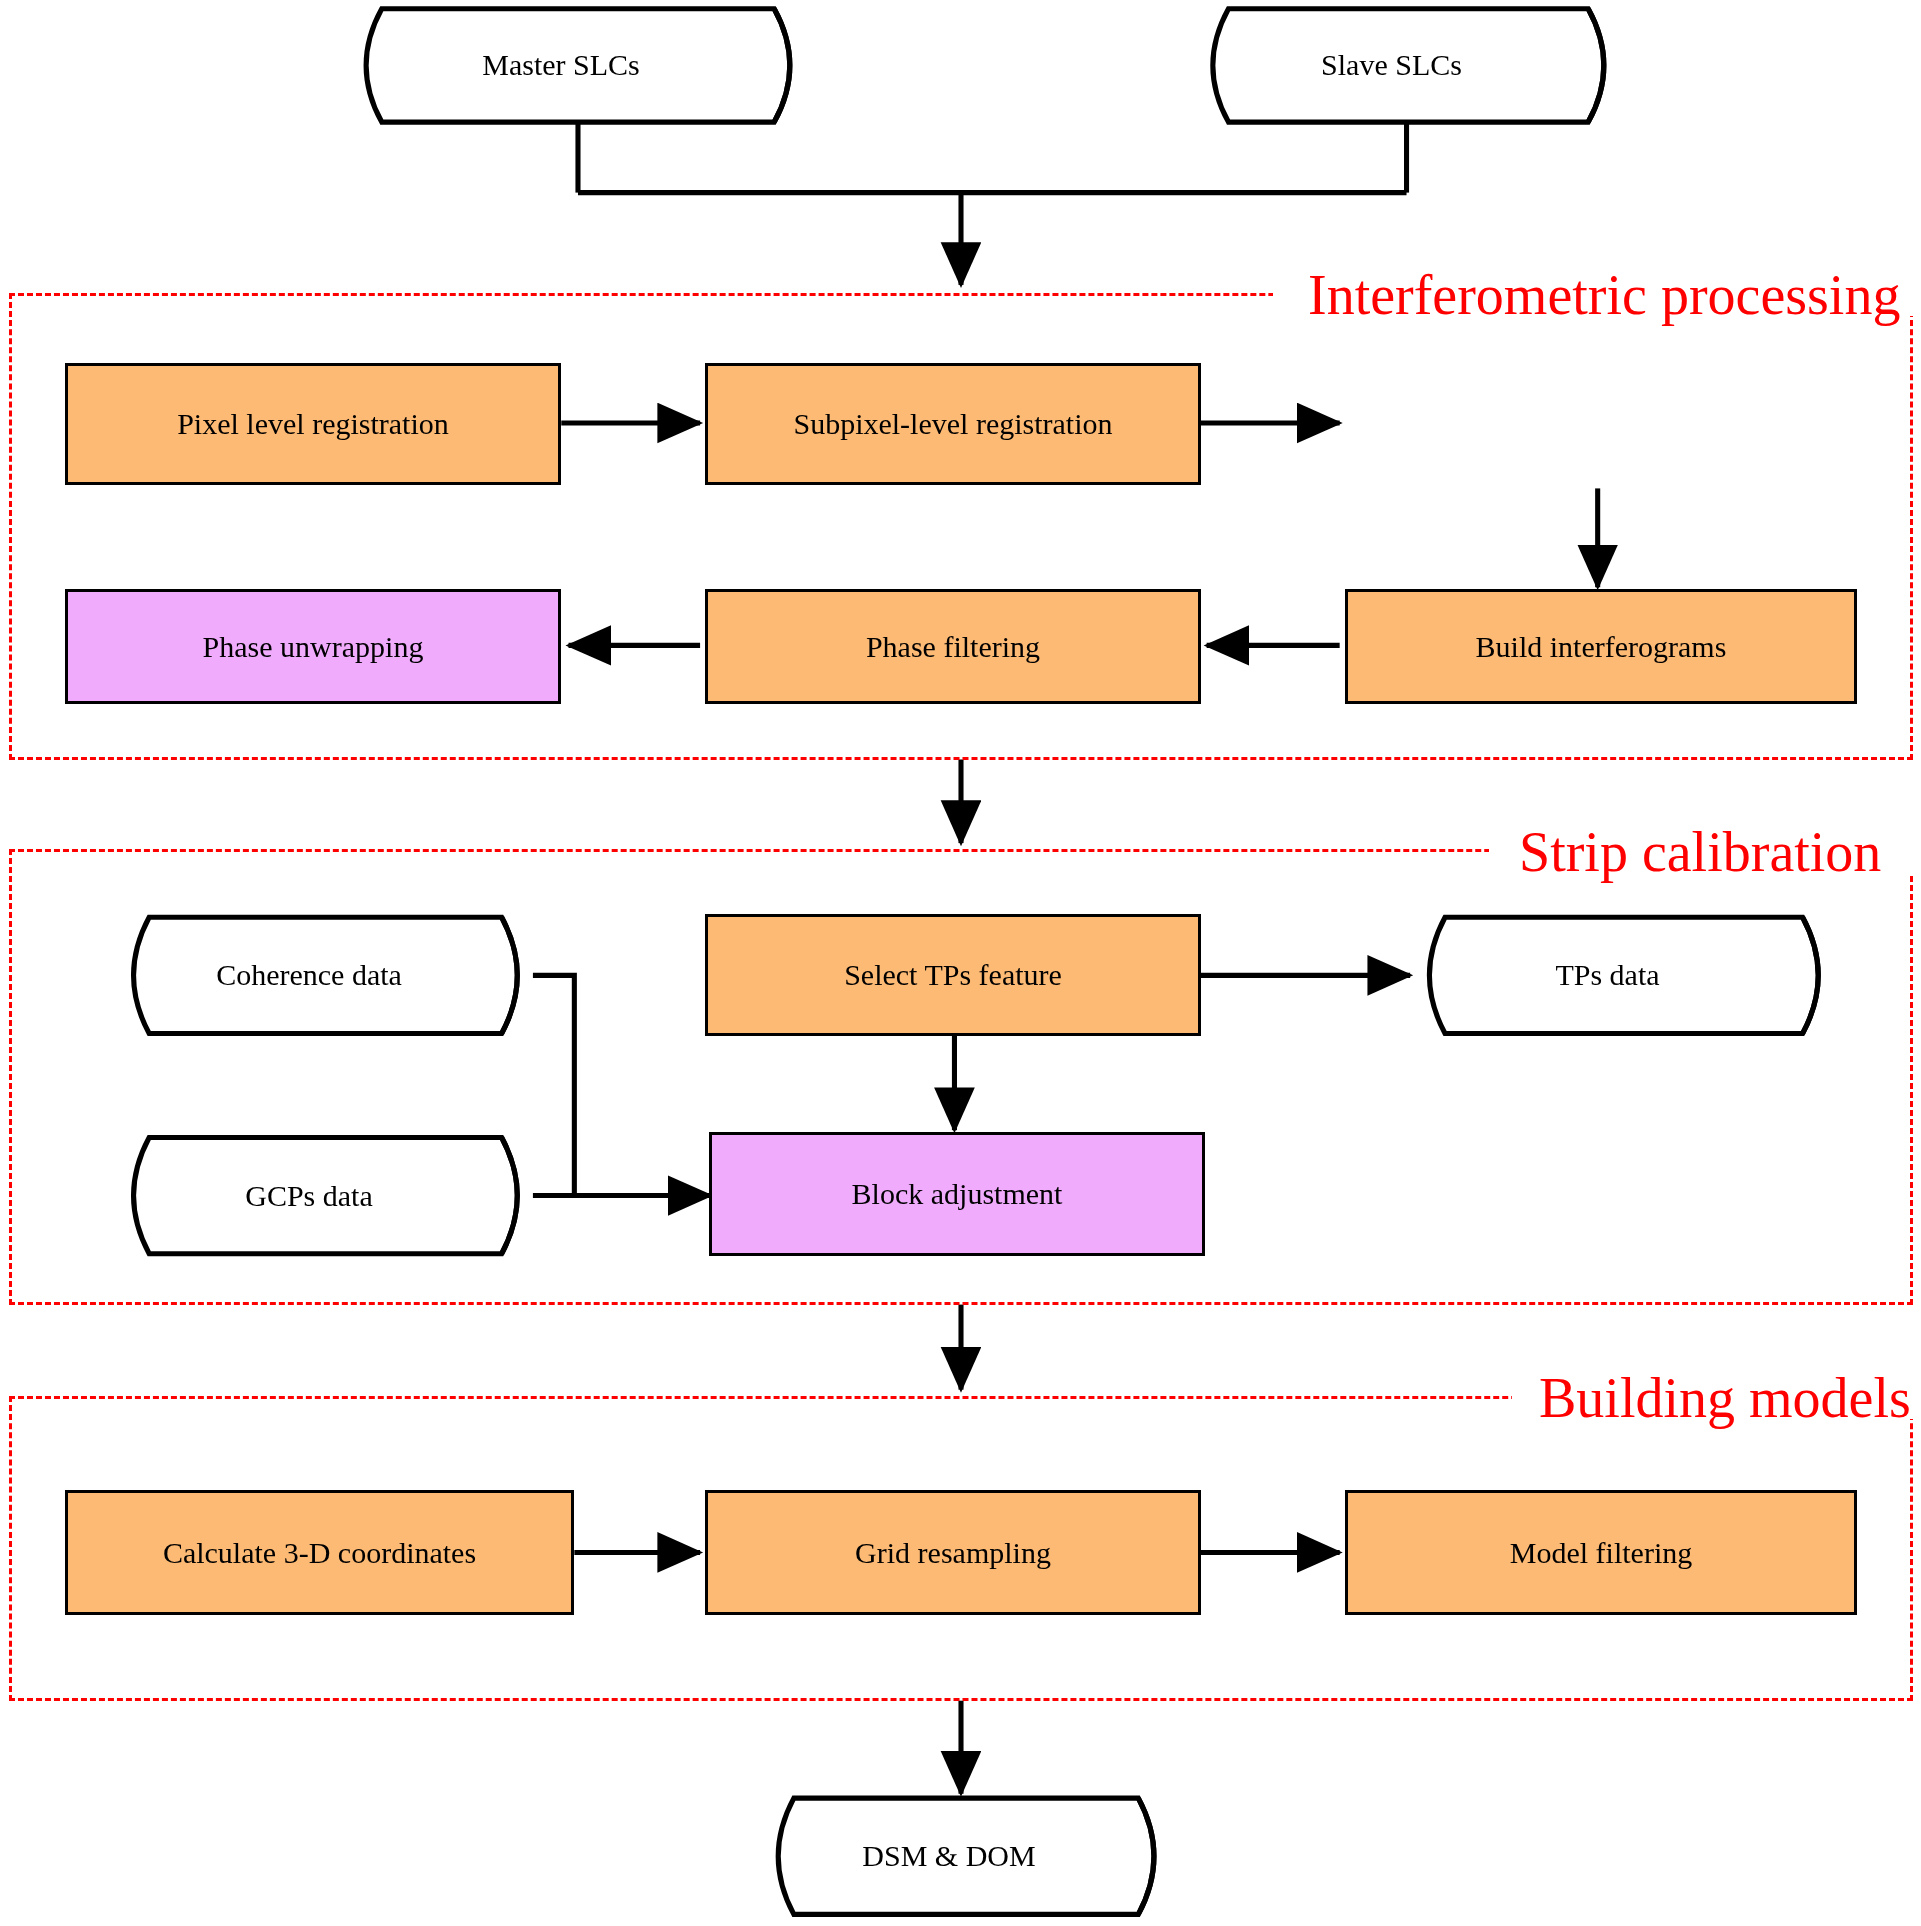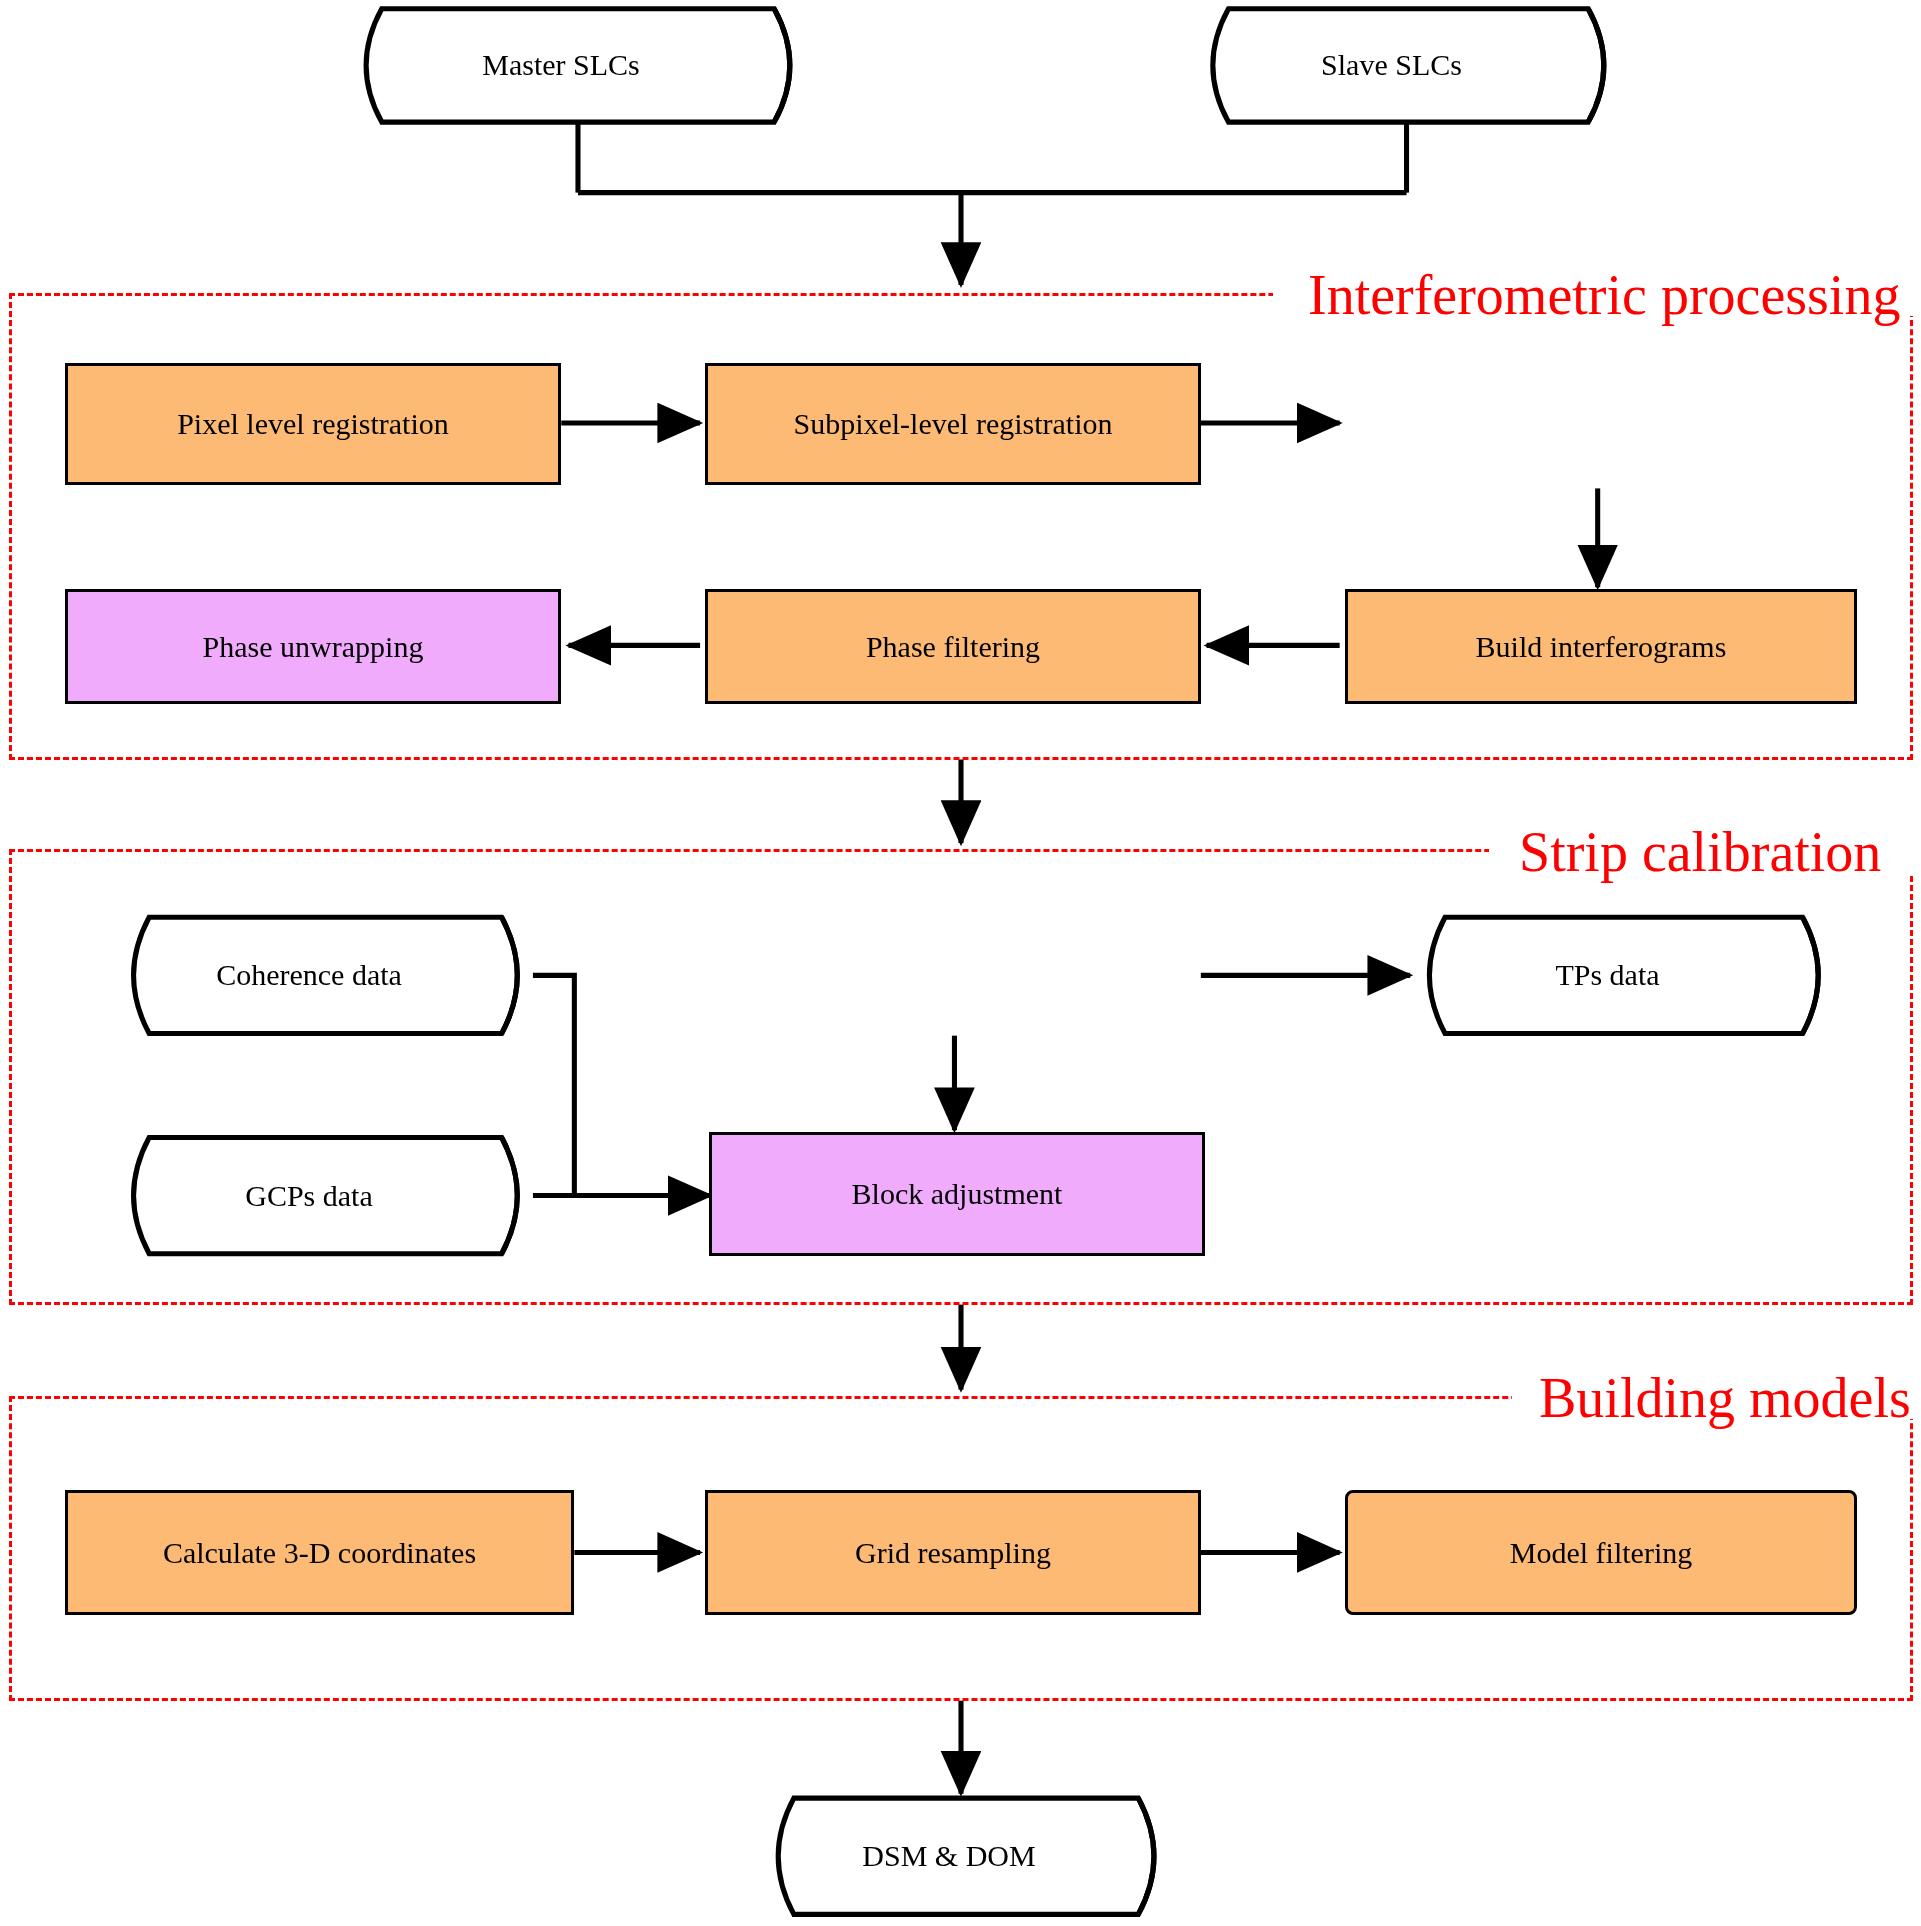--- a/index.html
+++ b/index.html
@@ -181,34 +181,37 @@
   <div class="node proc" style="left:1345px; top:589px; width:512px; height:115px;">
     <span>Build interferograms</span>
   </div>
 
   <div class="node cyl" style="left:118px; top:917px; width:415px; height:116px;">
     <span class="cyl-label">Coherence data</span>
   </div>
   <div class="node cyl" style="left:118px; top:1138px; width:415px; height:116px;">
     <span class="cyl-label">GCPs data</span>
   </div>
+  <div class="node proc" style="left:705px; top:914px; width:496px; height:122px;">
+    <span>Select TPs feature</span>
+  </div>
   <div class="node cyl" style="left:1414px; top:917px; width:420px; height:116px;">
     <span class="cyl-label">TPs data</span>
   </div>
   <div class="node proc shaded" style="left:709px; top:1132px; width:496px; height:124px;">
     <span>Block adjustment</span>
   </div>
 
   <div class="node proc" style="left:65px; top:1490px; width:509px; height:125px; padding:0 29px;">
     <span>Calculate 3-D coordinates</span>
   </div>
   <div class="node proc" style="left:705px; top:1490px; width:496px; height:125px;">
     <span>Grid resampling</span>
   </div>
-  <div class="node proc" style="left:1345px; top:1490px; width:512px; height:125px;border-radius:8px;">
+  <div class="node proc" style="left:1345px; top:1490px; width:512px; height:125px;">
     <span>Model filtering</span>
   </div>
 
   <div class="node cyl" style="left:762px; top:1798px; width:407px; height:116px;">
     <span class="cyl-label">DSM &amp; DOM</span>
   </div>
 
 </div>
 
 

